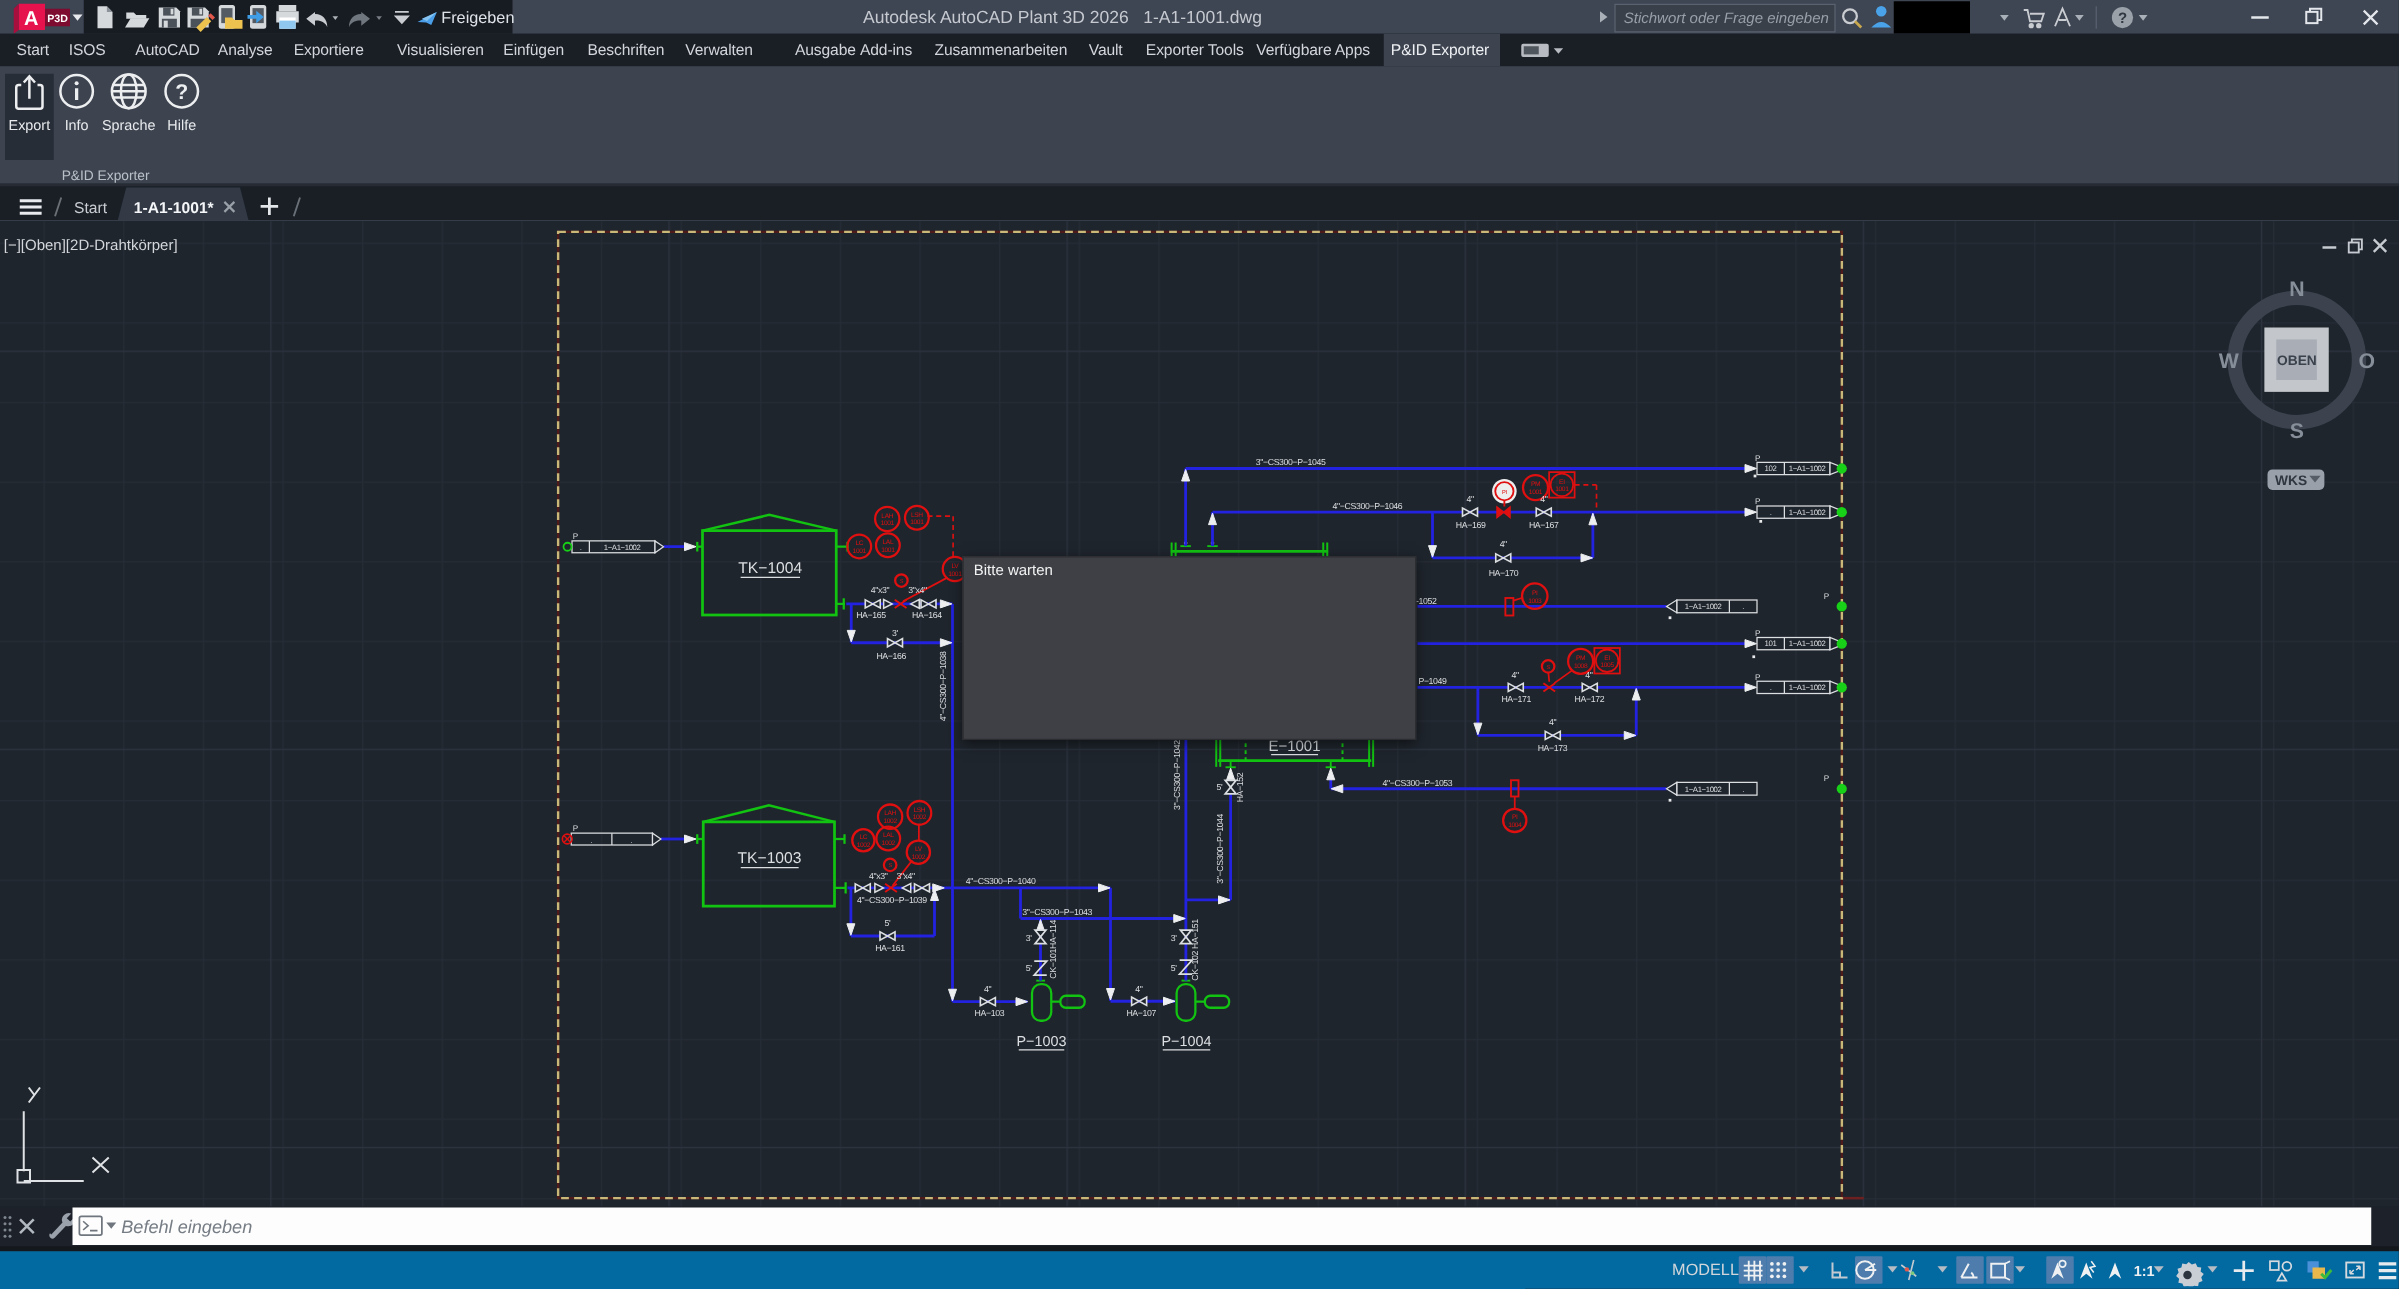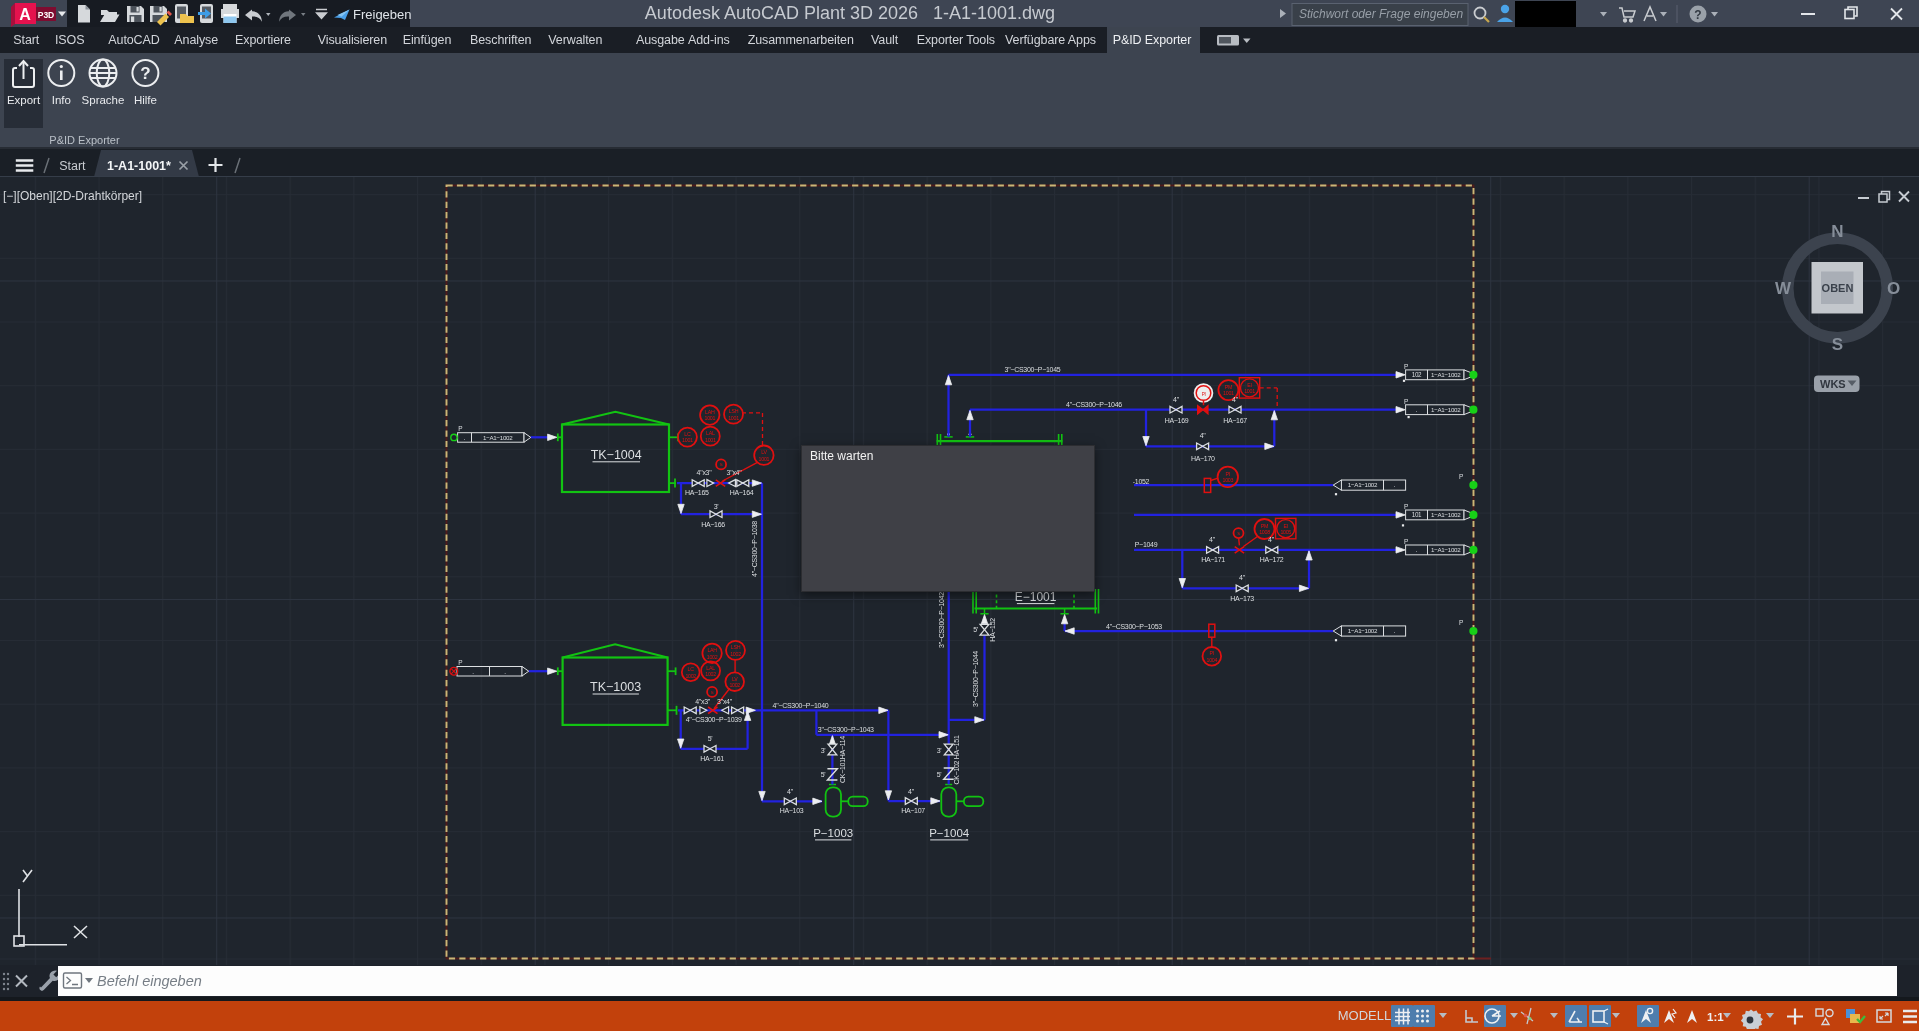--- a/index.html
+++ b/index.html
@@ -2,21 +2,21 @@
 <html><head><meta charset="utf-8"><style>
 *{margin:0;padding:0;box-sizing:border-box;font-family:"Liberation Sans",sans-serif;}
 html,body{width:1919px;height:1031px;overflow:hidden;background:#1f252d;}
 .abs{position:absolute;}
 #titlebar{position:absolute;left:0;top:0;width:1919px;height:27px;background:#3e4553;}
 #qat{position:absolute;left:67px;top:0;width:343px;height:27px;background:#171b22;}
 #menurow{position:absolute;left:0;top:27px;width:1919px;height:26px;background:#1a1e25;}
 #ribbon{position:absolute;left:0;top:53px;width:1919px;height:94px;background:#3d4450;}
 #tabrow{position:absolute;left:0;top:147px;width:1919px;height:30px;background:#1a1f26;}
 #cmdbar{position:absolute;left:0;top:965px;width:1919px;height:33px;background:#1d222a;}
-#statusbar{position:absolute;left:0;top:1001px;width:1919px;height:30px;background:#c2410c;}
+#statusbar{position:absolute;left:0;top:1001px;width:1919px;height:30px;background:#0369a1;}
 .mtab{position:absolute;top:0;height:26px;line-height:26px;font-size:12.5px;color:#d2d5da;white-space:nowrap;letter-spacing:-0.1px;}
 .sbtn{position:absolute;top:4px;width:22px;height:22px;border-radius:1px;}
 .blue{background:#4e7dad;}
 .car{position:absolute;top:12px;width:0;height:0;border-left:4.5px solid transparent;border-right:4.5px solid transparent;border-top:5px solid #b6bcc4;}
 </style></head>
 <body>
 
 <div id="titlebar">
  <div id="qat"></div>
 
@@ -68,21 +68,21 @@
   <path d="M185 9.5 l-7 5.5 l7 5.5 v-4 c5 -0.3 8.2 1.6 9.8 5.2 c0.3 -6.5 -4.8 -10.8 -9.8 -10.4 z" fill="#c9ccd0"></path>
   <path d="M199 13 h4.5 l-2.25 3 z" fill="#aeb3b9"></path>
   <path d="M222 9.5 l7 5.5 l-7 5.5 v-4 c-5 -0.3 -8.2 1.6 -9.8 5.2 c-0.3 -6.5 4.8 -10.8 9.8 -10.4 z" fill="#70767d"></path>
   <path d="M234 13 h4.5 l-2.25 3 z" fill="#787e85"></path>
   <path d="M249 9.5 h11 M254.5 13 l-5 0 l5 5.5 l5 -5.5 l-5 0 z" fill="#c9ccd0" stroke="#c9ccd0" stroke-width="1.3"></path>
   <path d="M267 17.5 l15.5 -8 l-4.5 10.5 l-4 -2 z" fill="#4a9fe8"></path>
   <path d="M282.5 9.5 l-12 5.5 l4 1.8 z" fill="#85c4f2"></path>
   <text x="286" y="18.5" font-size="13" fill="#dfe3e8">Freigeben</text>
  </svg>
 
- <div class="abs" style="left:600px;top:0;width:500px;height:27px;line-height:27px;text-align:center;font-size:18px;color:#c6cad0;white-space:pre">Autodesk AutoCAD Plant 3D 2026   1-A1-1001.dwg</div>
+ <div class="abs" style="left:600px;top:0;width:500px;height:27px;line-height:27px;text-align:center;font-size:14px;color:#c6cad0;white-space:pre">Autodesk AutoCAD Plant 3D 2026   1-A1-1001.dwg</div>
 
  <svg class="abs" style="left:1270px;top:0" width="649" height="27">
   <path d="M10 9 l6 4.5 l-6 4.5 z" fill="#aab0b8"></path>
   <rect x="22" y="3.5" width="176" height="22" fill="#394049" stroke="#5a6270" stroke-width="1"></rect>
   <text x="29" y="18" font-size="12" font-style="italic" fill="#989fa8">Stichwort oder Frage eingeben</text>
   <circle cx="210" cy="13" r="5.5" fill="none" stroke="#c9ccd0" stroke-width="1.8"></circle>
   <line x1="214" y1="17" x2="219" y2="22" stroke="#c8a84e" stroke-width="2.2"></line>
   <circle cx="235" cy="9" r="4.2" fill="#4aa3e8"></circle>
       <path d="M227 22 q8 -9 16 0 z" fill="#4aa3e8"></path>
   <rect x="245" y="1" width="61" height="26" fill="#000"></rect>
@@ -568,21 +568,21 @@
 
 <svg class="abs" style="z-index:2;left:0px;top:860px" width="110" height="100">
  <g stroke="#dfe2e5" stroke-width="1.6" fill="none">
   <line x1="19" y1="29" x2="19" y2="77"></line>
   <line x1="19" y1="84.7" x2="67" y2="84.7"></line>
   <rect x="14" y="76" width="10" height="10"></rect>
   <path d="M23 10 l4.5 6 M32 10 l-9 12 M74 66 l13 12 M87 66 l-13 12"></path>
  </g>
 </svg>
 
-<div class="abs" style="z-index:50;left:801px;top:445.3px;width:294px;height:146.7px;background:#3f4046;border:1px solid #2c2d31;box-shadow:0 3px 10px rgba(0,0,0,0.5)">
+<div class="abs" style="z-index:50;left:770px;top:445.3px;width:363px;height:146.7px;background:#3f4046;border:1px solid #2c2d31;box-shadow:0 3px 10px rgba(0,0,0,0.5)">
  <div class="abs" style="left:8px;top:2.5px;font-size:12px;color:#f2f2f2">Bitte warten</div>
 </div>
 
 <div id="cmdbar">
  <svg class="abs" style="left:0;top:0" width="60" height="33">
   <g fill="#7f868f">
    <circle cx="4" cy="9" r="1.2"></circle>
         <circle cx="8" cy="9" r="1.2"></circle>
    <circle cx="4" cy="14" r="1.2"></circle>
         <circle cx="8" cy="14" r="1.2"></circle>

